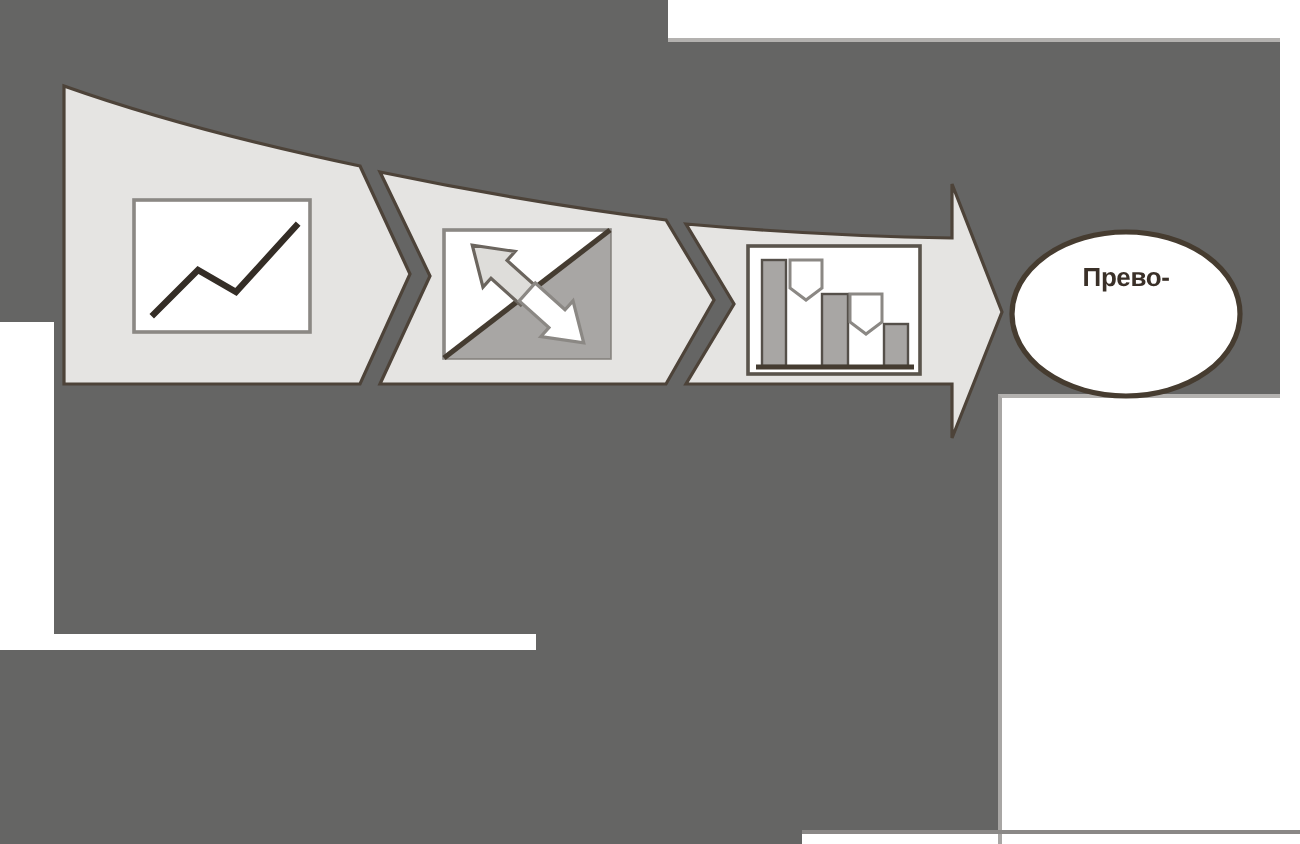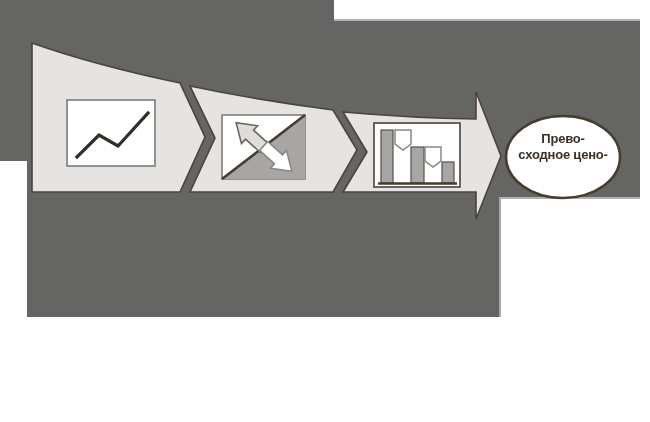--- a/index.html
+++ b/index.html
@@ -1,19 +1,19 @@
 <!DOCTYPE html>
 <html><head>
 <meta charset="utf-8">
 <style>
   html,body{margin:0;padding:0;}
   body{font-family:"Liberation Sans",sans-serif;}
   #canvas{
     position:relative;
-    width:650px;height:317px;
+    width:650px;height:422px;
     background:#656564;
     overflow:hidden;
   }
   .w{position:absolute;background:#ffffff;}
   #margin-top-bar{left:334px;top:0;width:316px;height:19px;border-bottom:2px solid #b3b1af;}
   #margin-left-strip{left:0;top:161px;width:27px;height:164px;}
   #margin-mid-strip{left:0;top:317px;width:268px;height:8px;}
   #margin-bottom-right{left:499px;top:197px;width:151px;height:225px;border-top:2px solid #b3b1af;border-left:2px solid #a8a6a4;box-sizing:border-box;}
   #margin-right-col{left:640px;top:19px;width:10px;height:403px;}
   #rule-line{left:401px;top:415px;width:249px;height:2px;background:#8a8886;}
@@ -68,16 +68,15 @@
       <path d="M395,130 L411,130 L411,144 L403,150 L395,144 Z" fill="#ffffff" stroke="#8b8884" stroke-width="1.5"></path>
       <path d="M425,147 L441,147 L441,161 L433,167 L425,161 Z" fill="#ffffff" stroke="#8b8884" stroke-width="1.5"></path>
       <line x1="378" y1="183.5" x2="457" y2="183.5" stroke="#453c31" stroke-width="2.6"></line>
     </g>
 
     <ellipse cx="563" cy="157" rx="57" ry="41" fill="#ffffff" stroke="#463c30" stroke-width="2.6"></ellipse>
   </svg>
 
   <div id="result-label">
     <span>Прево-</span>
-    <span>сходное цено-</span>
   </div>
 
 </div>
 
 </body></html>

